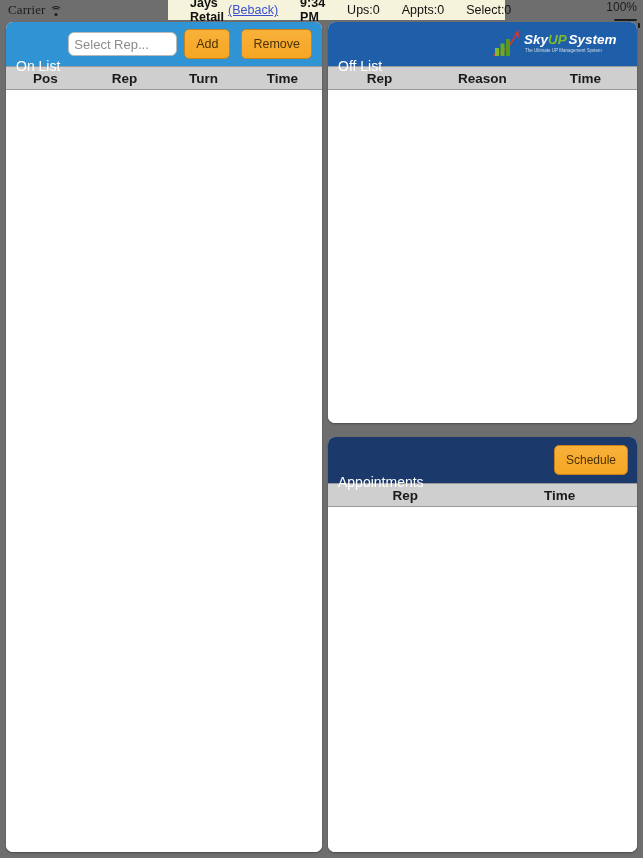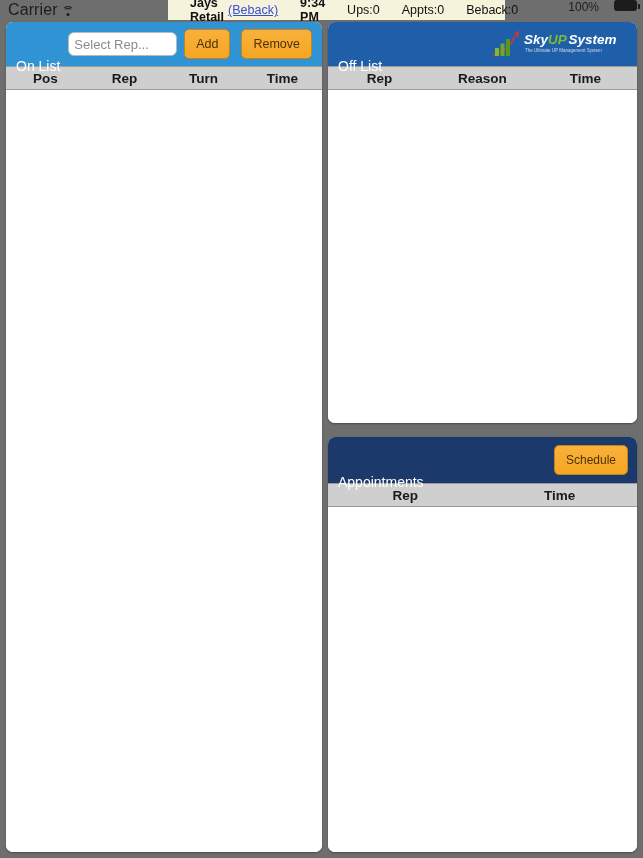--- a/index.html
+++ b/index.html
@@ -30,21 +30,21 @@
     z-index: 30;
   }
 
   #status-left {
     display: flex;
     align-items: center;
     gap: 4px;
     padding-left: 8px;
     width: 170px;
   }
-  #status-left .carrier-label { font-size: 16px; letter-spacing: 0.1px; }
+  #status-left .carrier-label { font-size: 13px; letter-spacing: 0.1px; font-family: Liberation Serif, serif; }
 
   .wifi-icon { display: inline-block; width: 13px; height: 11px; position: relative; }
   .wifi-icon i {
     position: absolute;
     border: 1.4px solid #1c1c1c;
     border-bottom-color: transparent;
     border-left-color: transparent;
     border-right-color: transparent;
     border-radius: 50%;
     left: 50%;
@@ -79,22 +79,23 @@
     cursor: pointer;
   }
   #status-center .time { font-weight: bold; color: #111; margin-left: 22px; }
   #status-center .stat { color: #111; margin-left: 22px; }
 
   #status-right {
     position: absolute;
     right: 6px; top: 0;
     height: 20px;
     display: flex;
-    align-items: flex-start;
-    gap: 15px;
+    align-items: flex-end;
+    gap: 5px;
+    flex-direction: column;
   }
   #status-right .battery-pct { font-size: 12px; color: #1c1c1c; }
   .battery-icon {
     width: 23px; height: 11px;
     border: 1.3px solid #1c1c1c;
     border-radius: 2.5px;
     position: relative;
     background: #1c1c1c;
   }
   .battery-icon::after {
@@ -235,21 +236,21 @@
         <span class="dot"></span>
     </span>
   </div>
 
   <div id="status-center">
     <span class="app-name">Jays Retail</span>
     <span class="refresh-link">(Beback)</span>
     <span class="time">9:34 PM</span>
     <span class="stat">Ups:0</span>
     <span class="stat">Appts:0</span>
-    <span class="stat">Beback:0</span>
+    <span class="stat">Select:0</span>
   </div>
 
   <div id="status-right">
     <span class="battery-pct">100%</span>
     <span class="battery-icon"></span>
   </div>
 
 </div>
 
 <div class="panel" id="panel-on-list">

